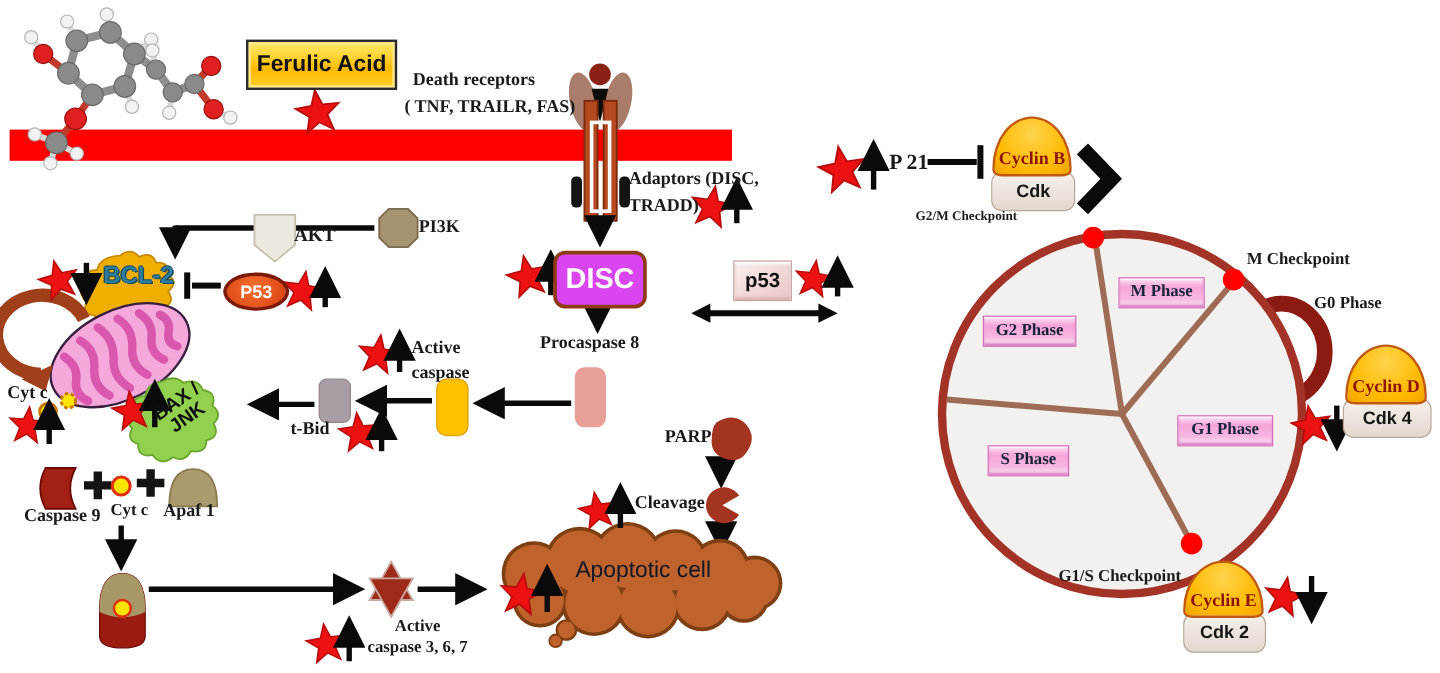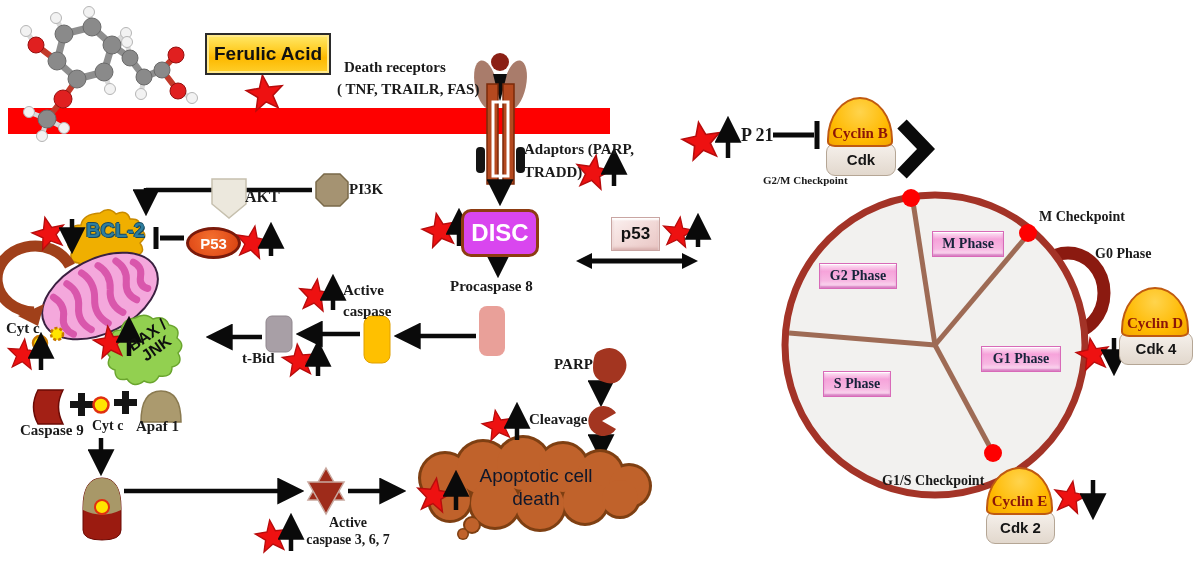--- a/index.html
+++ b/index.html
@@ -329,21 +329,21 @@
 
   <div class="cdkbox" style="left:826px;top:143px;width:68px;height:31px">Cdk</div>
   <div class="dome" style="left:827px;top:97px;width:66px;height:50px">Cyclin B</div>
   <div class="cdkbox" style="left:1119px;top:332px;width:72px;height:31px">Cdk 4</div>
   <div class="dome" style="left:1121px;top:287px;width:68px;height:50px">Cyclin D</div>
   <div class="cdkbox" style="left:986px;top:511px;width:67px;height:31px">Cdk 2</div>
   <div class="dome" style="left:986px;top:467px;width:67px;height:48px">Cyclin E</div>
 
   <div class="lbl" style="left:344px;top:59px">Death receptors</div>
   <div class="lbl" style="left:337px;top:81px">( TNF, TRAILR, FAS)</div>
-  <div class="lbl" style="left:524px;top:141px">Adaptors (PARP,</div>
+  <div class="lbl" style="left:524px;top:141px">Adaptors (DISC,</div>
   <div class="lbl" style="left:524px;top:164px">TRADD)</div>
   <div class="lbl" style="left:450px;top:278px">Procaspase 8</div>
   <div class="lbl two-line" style="left:343px;top:280px">
     <div>Active</div>
     <div>caspase</div>
   </div>
   <div class="lbl" style="left:242px;top:350px">t-Bid</div>
   <div class="lbl" style="left:349px;top:181px">PI3K</div>
   <div class="lbl" style="left:245px;top:188px;font-size:16px">AKT</div>
   <div class="lbl" style="left:6px;top:320px">Cyt c</div>
@@ -351,21 +351,20 @@
   <div class="lbl" style="left:92px;top:418px;font-size:14px">Cyt c</div>
   <div class="lbl" style="left:136px;top:418px">Apaf 1</div>
   <div class="lbl" style="left:296px;top:514px;font-size:14px;text-align:center;width:104px;line-height:17px">
     <div>Active</div>
     <div>caspase 3, 6, 7</div>
   </div>
   <div class="lbl" style="left:554px;top:356px">PARP</div>
   <div class="lbl" style="left:529px;top:411px">Cleavage</div>
   <div class="death-text">
     <div>Apoptotic cell</div>
-    <div>death</div>
   </div>
   <div class="lbl" style="left:741px;top:125px;font-size:18px">P 21</div>
   <div class="lbl" style="left:763px;top:174px;font-size:11px">G2/M Checkpoint</div>
   <div class="lbl" style="left:1039px;top:209px;font-size:14px">M Checkpoint</div>
   <div class="lbl" style="left:1095px;top:246px;font-size:14px">G0 Phase</div>
   <div class="lbl" style="left:882px;top:473px;font-size:14px">G1/S Checkpoint</div>
 
 </div>
 
 </body></html>

